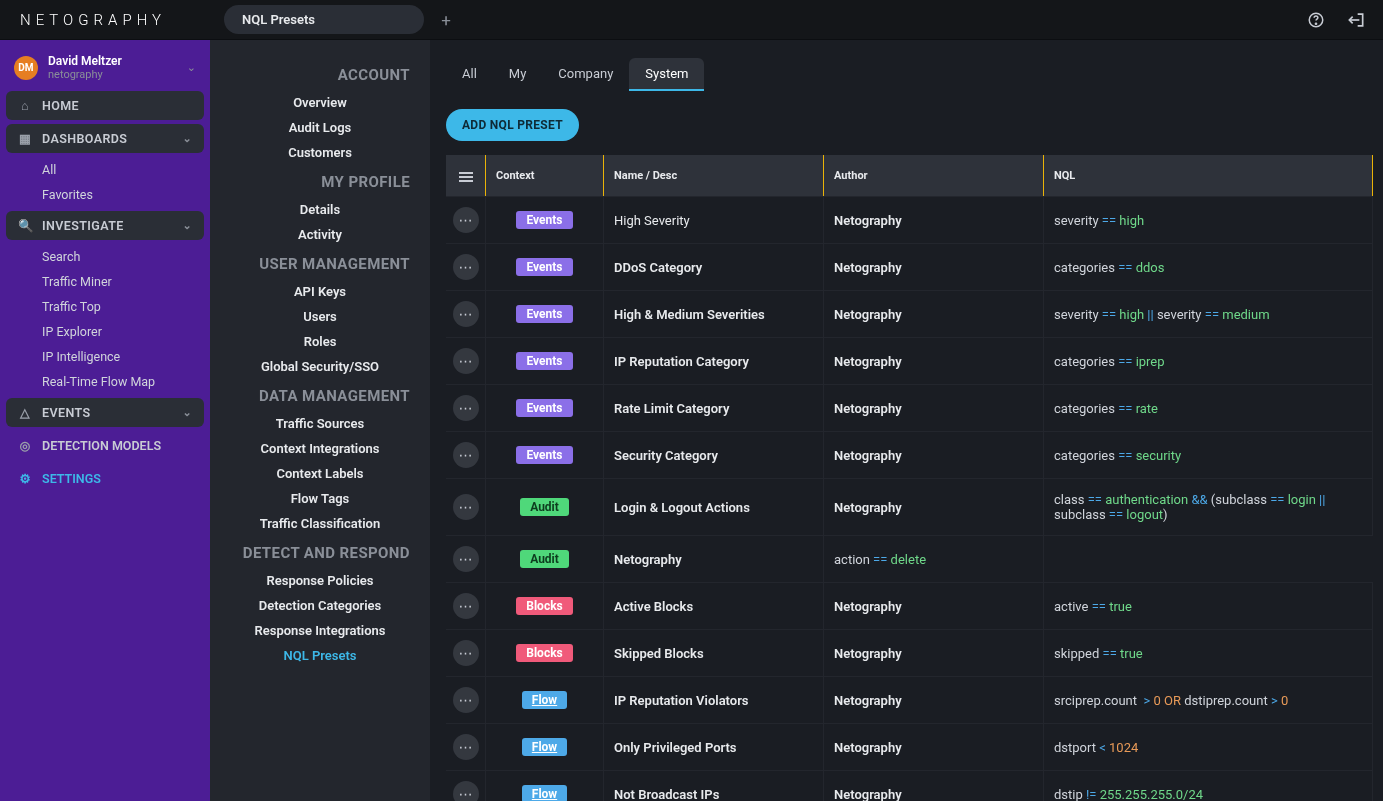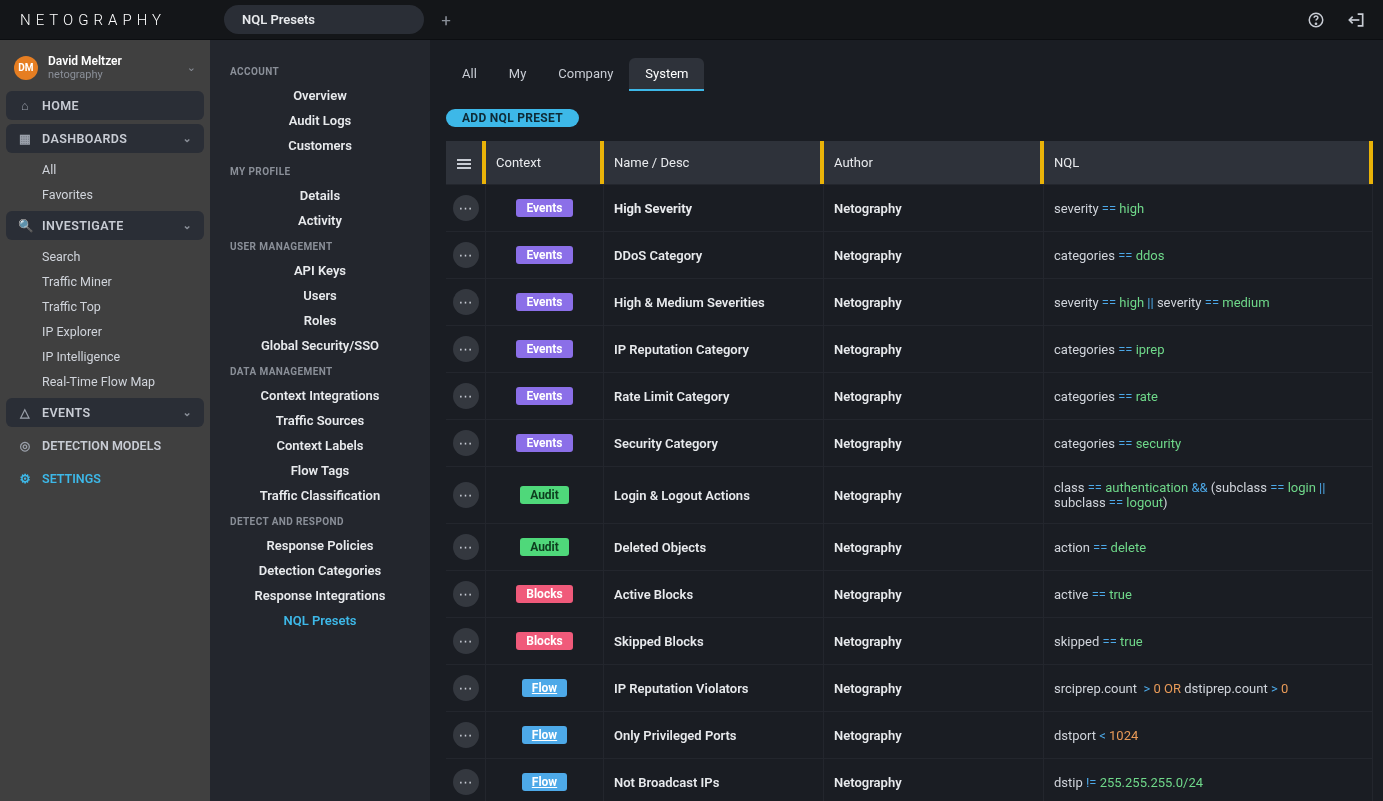--- a/index.html
+++ b/index.html
@@ -62,21 +62,21 @@
   color: #c8ccd4; cursor: pointer;
 }
 .content {
   flex: 1;
   display: flex;
   overflow: hidden;
 }
 
 .sidebar1 {
   width: 210px;
-  background: #404040;
+  background: #4c1d95;
   display: flex;
   flex-direction: column;
   padding: 8px 6px;
   gap: 4px;
   overflow-y: auto;
 }
 .user-row {
   display: flex;
   align-items: center;
   padding: 6px 8px;
@@ -133,24 +133,25 @@
 
 .sidebar2 {
   width: 220px;
   background: #23262d;
   padding: 18px 0 18px 0;
   overflow-y: auto;
 }
 .s2-sechead {
   padding: 8px 20px 6px;
   color: #8a8f98;
-  font-size: 10px;
+  font-size: 15px;
   font-weight: 700;
   letter-spacing: 0.4px;
   text-transform: uppercase;
+  text-align: right;
 }
 .s2-item {
   padding: 5px 20px;
   color: #e8eaed;
   font-size: 13px;
   font-weight: 600;
   cursor: pointer;
   text-align: center;
 }
 .s2-item.active { color: #3db8e8; }
@@ -180,43 +181,43 @@
   color: #fff;
   border-radius: 6px 6px 0 0;
   border-bottom: 2px solid #3db8e8;
 }
 .add-btn {
   display: inline-block;
   background: #3db8e8;
   color: #0e2a36;
   font-weight: 700;
   font-size: 12px;
-  padding: 2px 16px;
+  padding: 9px 16px;
   border-radius: 18px;
   cursor: pointer;
   letter-spacing: 0.3px;
   margin-bottom: 14px;
   align-self: flex-start;
 }
 .table {
   border: 0;
 }
 .thead, .trow {
   display: grid;
   grid-template-columns: 40px 118px 220px 220px 1fr;
 }
 .thead {
   background: #2e323a;
 }
 .th {
   padding: 14px 10px;
-  font-weight: 400;
+  font-weight: 700;
   color: #e8eaed;
-  font-size: 13px;
-  border-right: 4px solid #eab308;
+  font-size: 11px;
+  border-right: 1px solid #eab308;
 }
 .th:first-child{ display:flex; align-items:center; justify-content:center;}
 .trow {
   border-top: 1px solid #23262d;
 }
 .td {
   padding: 13px 10px;
   font-size: 13px;
   color: #e8eaed;
   border-right: 1px solid #23262d;
@@ -346,22 +347,22 @@
       <div class="s2-item">Customers</div>
       <div class="s2-sechead">MY PROFILE</div>
       <div class="s2-item">Details</div>
       <div class="s2-item">Activity</div>
       <div class="s2-sechead">USER MANAGEMENT</div>
       <div class="s2-item">API Keys</div>
       <div class="s2-item">Users</div>
       <div class="s2-item">Roles</div>
       <div class="s2-item">Global Security/SSO</div>
       <div class="s2-sechead">DATA MANAGEMENT</div>
+      <div class="s2-item">Traffic Sources</div>
       <div class="s2-item">Context Integrations</div>
-      <div class="s2-item">Traffic Sources</div>
       <div class="s2-item">Context Labels</div>
       <div class="s2-item">Flow Tags</div>
       <div class="s2-item">Traffic Classification</div>
       <div class="s2-sechead">DETECT AND RESPOND</div>
       <div class="s2-item">Response Policies</div>
       <div class="s2-item">Detection Categories</div>
       <div class="s2-item">Response Integrations</div>
       <div class="s2-item active">NQL Presets</div>
     </div>
 
@@ -389,21 +390,21 @@
         <div class="th">NQL</div>
       </div>
       <div id="tbody">
           <div class="trow">
             <div class="td menu">
               <div class="dots">⋯</div>
             </div>
             <div class="td" style="justify-content: center;">
               <span class="context-pill pill-events">Events</span>
             </div>
-            <div class="td" style="font-weight: 700;">High Severity</div>
+            <div class="td" style="font-weight: 400;">High Severity</div>
             <div class="td" style="font-weight: 600;">Netography</div>
             <div class="td">
               <span class="nql-token"><span class="nq-field">severity</span><span class="nq-op"> == </span><span class="nq-val">high</span></span>
             </div>
           </div>
           <div class="trow">
             <div class="td menu">
               <div class="dots">⋯</div>
             </div>
             <div class="td" style="justify-content: center;">
@@ -480,21 +481,20 @@
               <span class="nql-token"><span class="nq-field">class</span><span class="nq-op"> == </span><span class="nq-val">authentication</span><span class="nq-op"> &amp;&amp; </span><span class="nq-field">(subclass</span><span class="nq-op"> == </span><span class="nq-val">login</span><span class="nq-op"> || </span><span class="nq-field">subclass</span><span class="nq-op"> == </span><span class="nq-val">logout</span><span class="nq-field">)</span></span>
             </div>
           </div>
           <div class="trow">
             <div class="td menu">
               <div class="dots">⋯</div>
             </div>
             <div class="td" style="justify-content: center;">
               <span class="context-pill pill-audit">Audit</span>
             </div>
-            <div class="td" style="font-weight: 600;">Deleted Objects</div>
             <div class="td" style="font-weight: 600;">Netography</div>
             <div class="td">
               <span class="nql-token"><span class="nq-field">action</span><span class="nq-op"> == </span><span class="nq-val">delete</span></span>
             </div>
           </div>
           <div class="trow">
             <div class="td menu">
               <div class="dots">⋯</div>
             </div>
             <div class="td" style="justify-content: center;">

